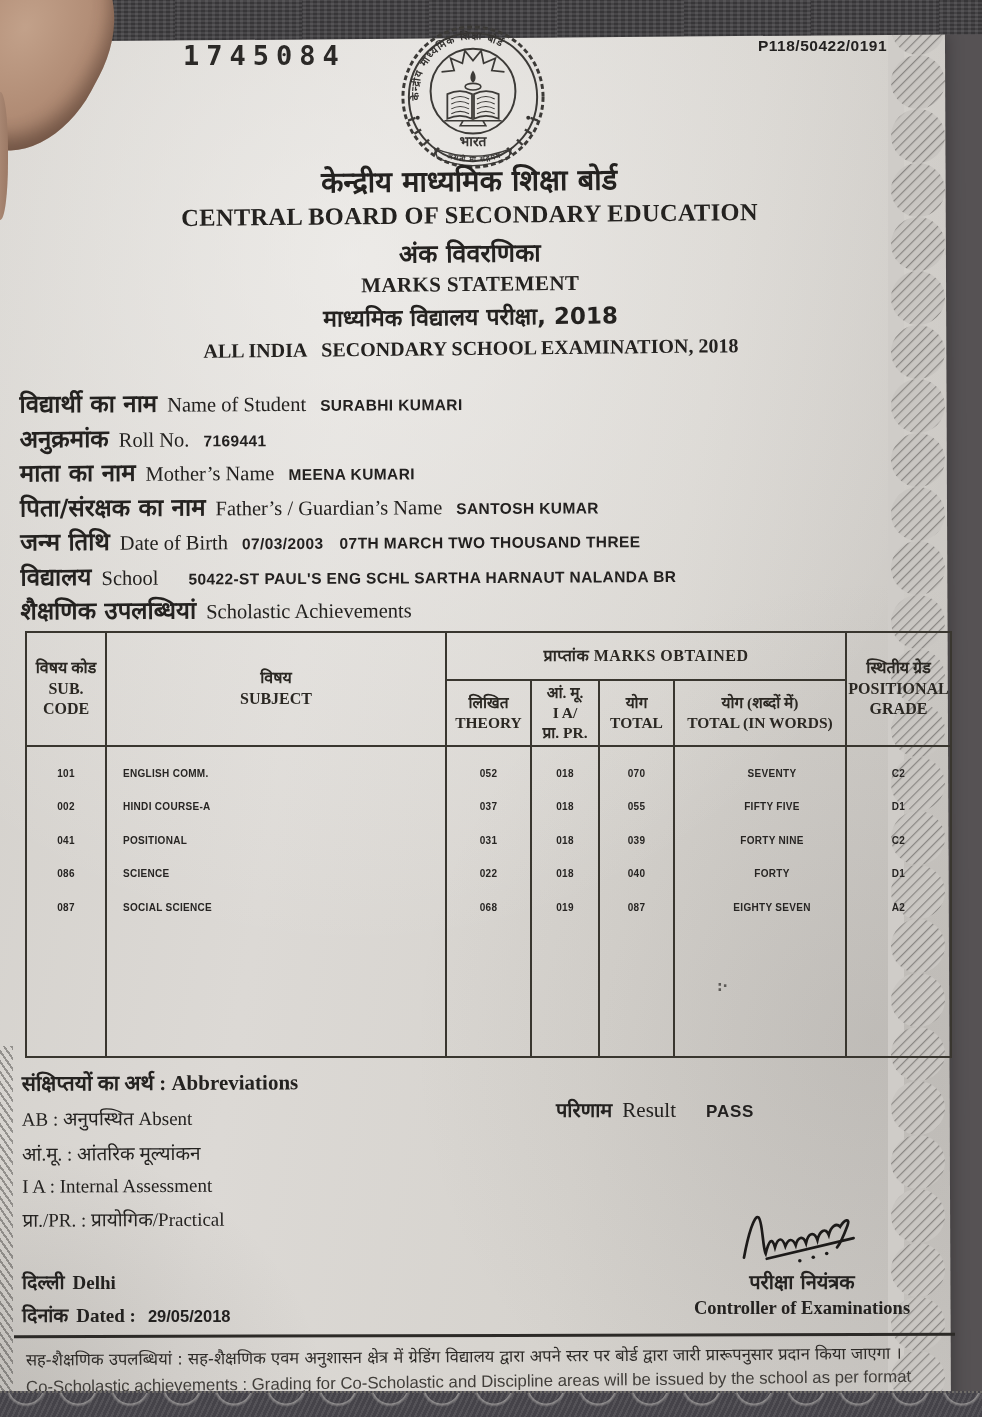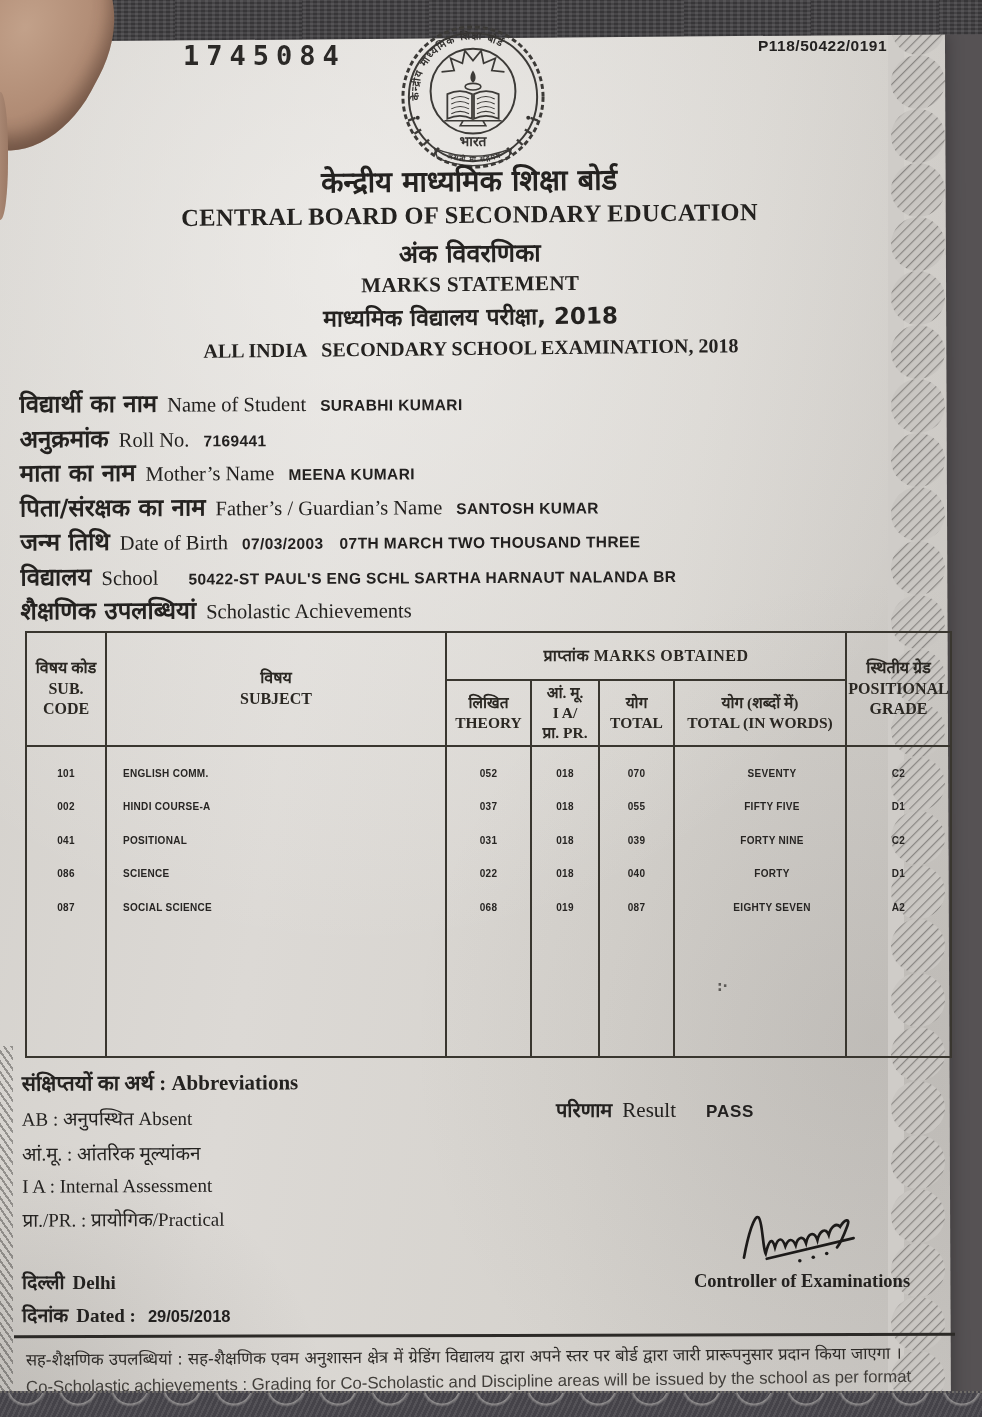--- a/index.html
+++ b/index.html
@@ -379,20 +379,21 @@
       <path d="M6,50 C10,28 16,8 20,11 C24,14 24,40 27,46 C30,34 33,29 36,40 C39,30 43,30 46,39 C49,31 53,31 56,38 C58,30 63,28 66,36 C68,26 74,24 77,33 C79,24 85,20 88,28 C90,20 95,16 99,20 C103,13 109,11 106,19 C103,27 100,35 96,40"></path>
       <path d="M28,51 L112,31"></path>
     </g>
     <g fill="#1c1a19">
       <circle cx="60" cy="53" r="1.7"></circle>
         <circle cx="73" cy="49.5" r="1.7"></circle>
         <circle cx="86" cy="46" r="1.7"></circle>
     </g>
   </svg>
   <div class="abs signblock">
+    <div class="s1 dev">परीक्षा नियंत्रक</div>
     <div class="s2 ser">Controller of Examinations</div>
   </div>
 
   <div class="abs placedate">
     <div class="row">
       <span class="lbl-hi dev">दिल्ली</span>
       <span class="lbl-en ser">Delhi</span>
     </div>
     <div class="row">
       <span class="lbl-hi dev">दिनांक</span>

